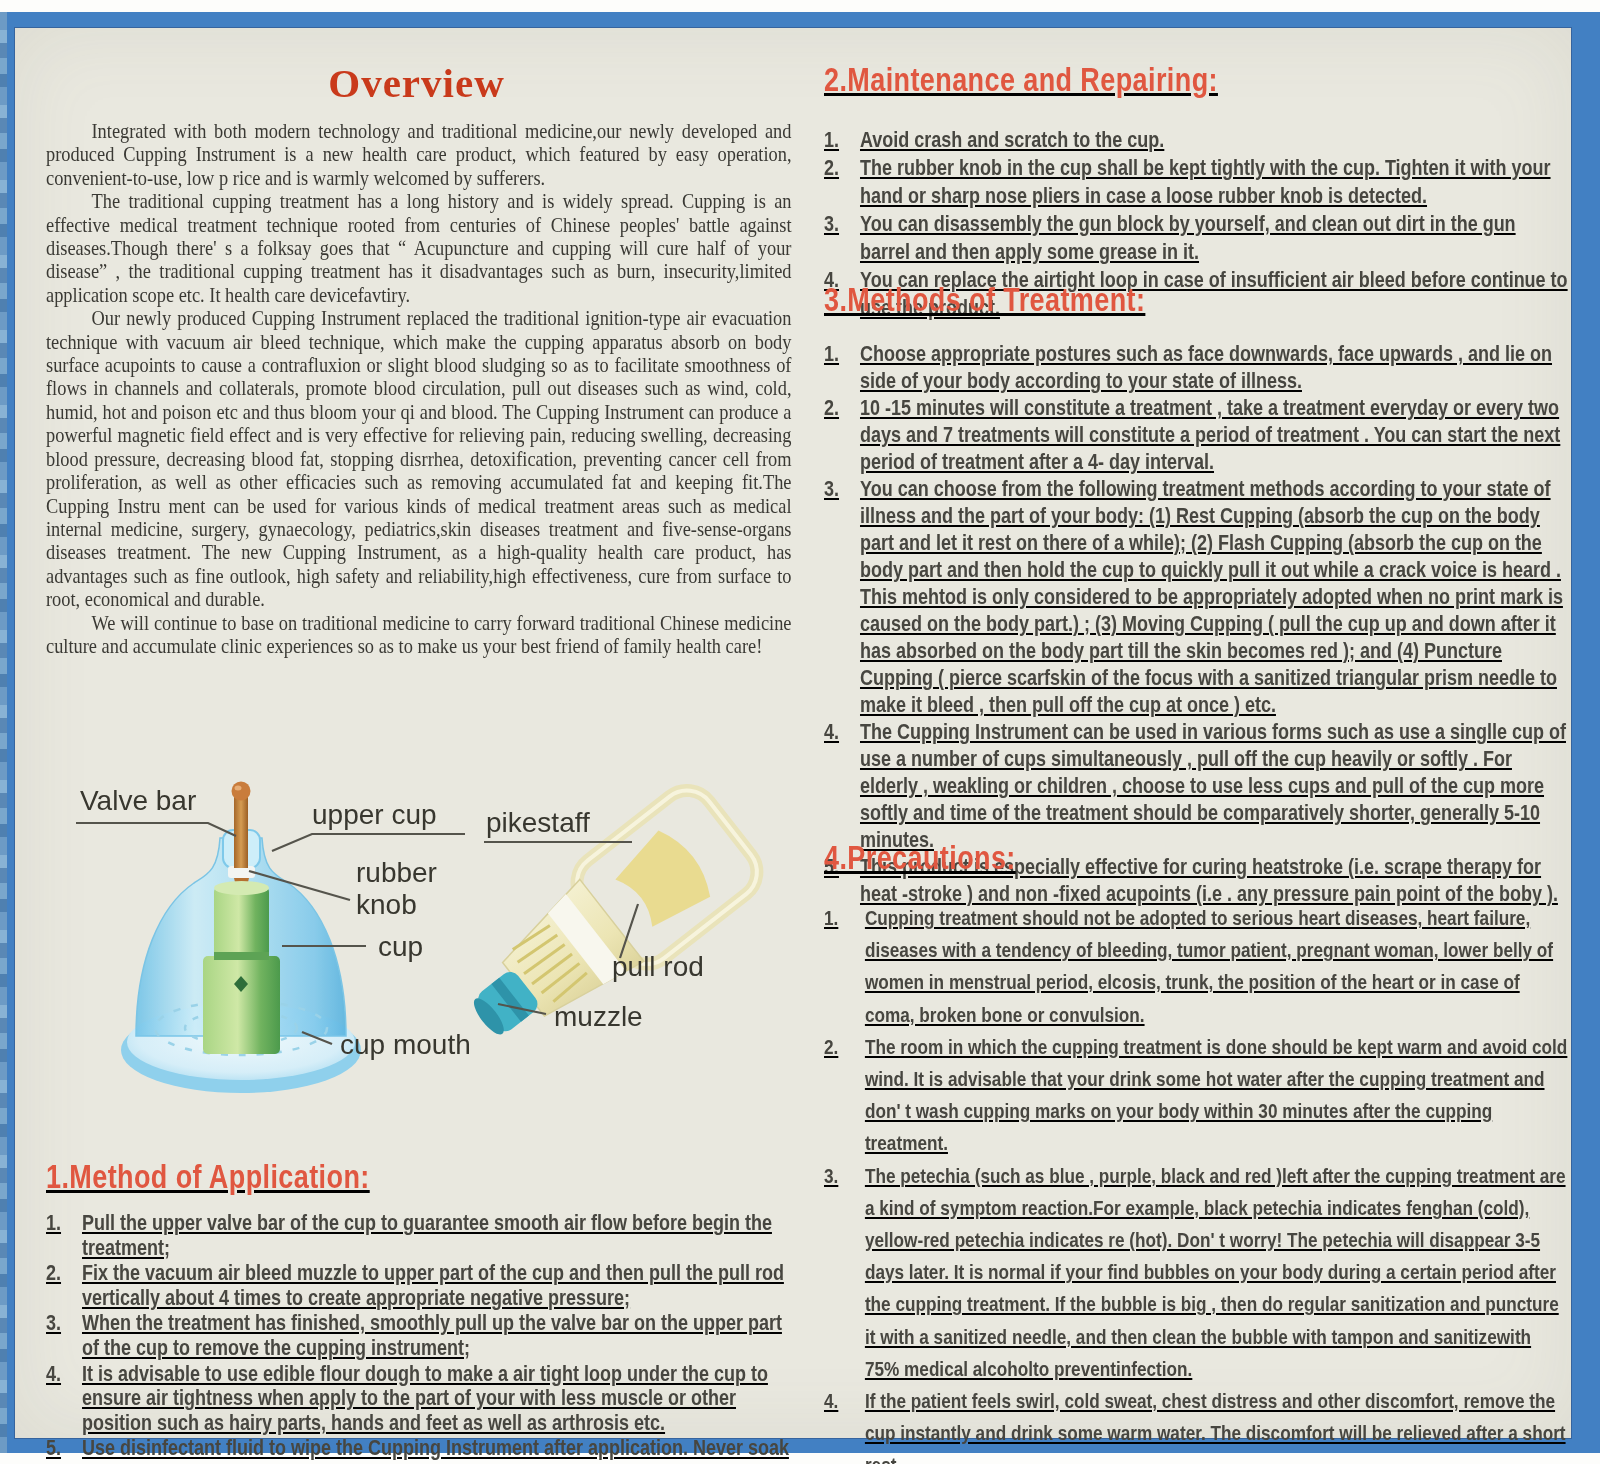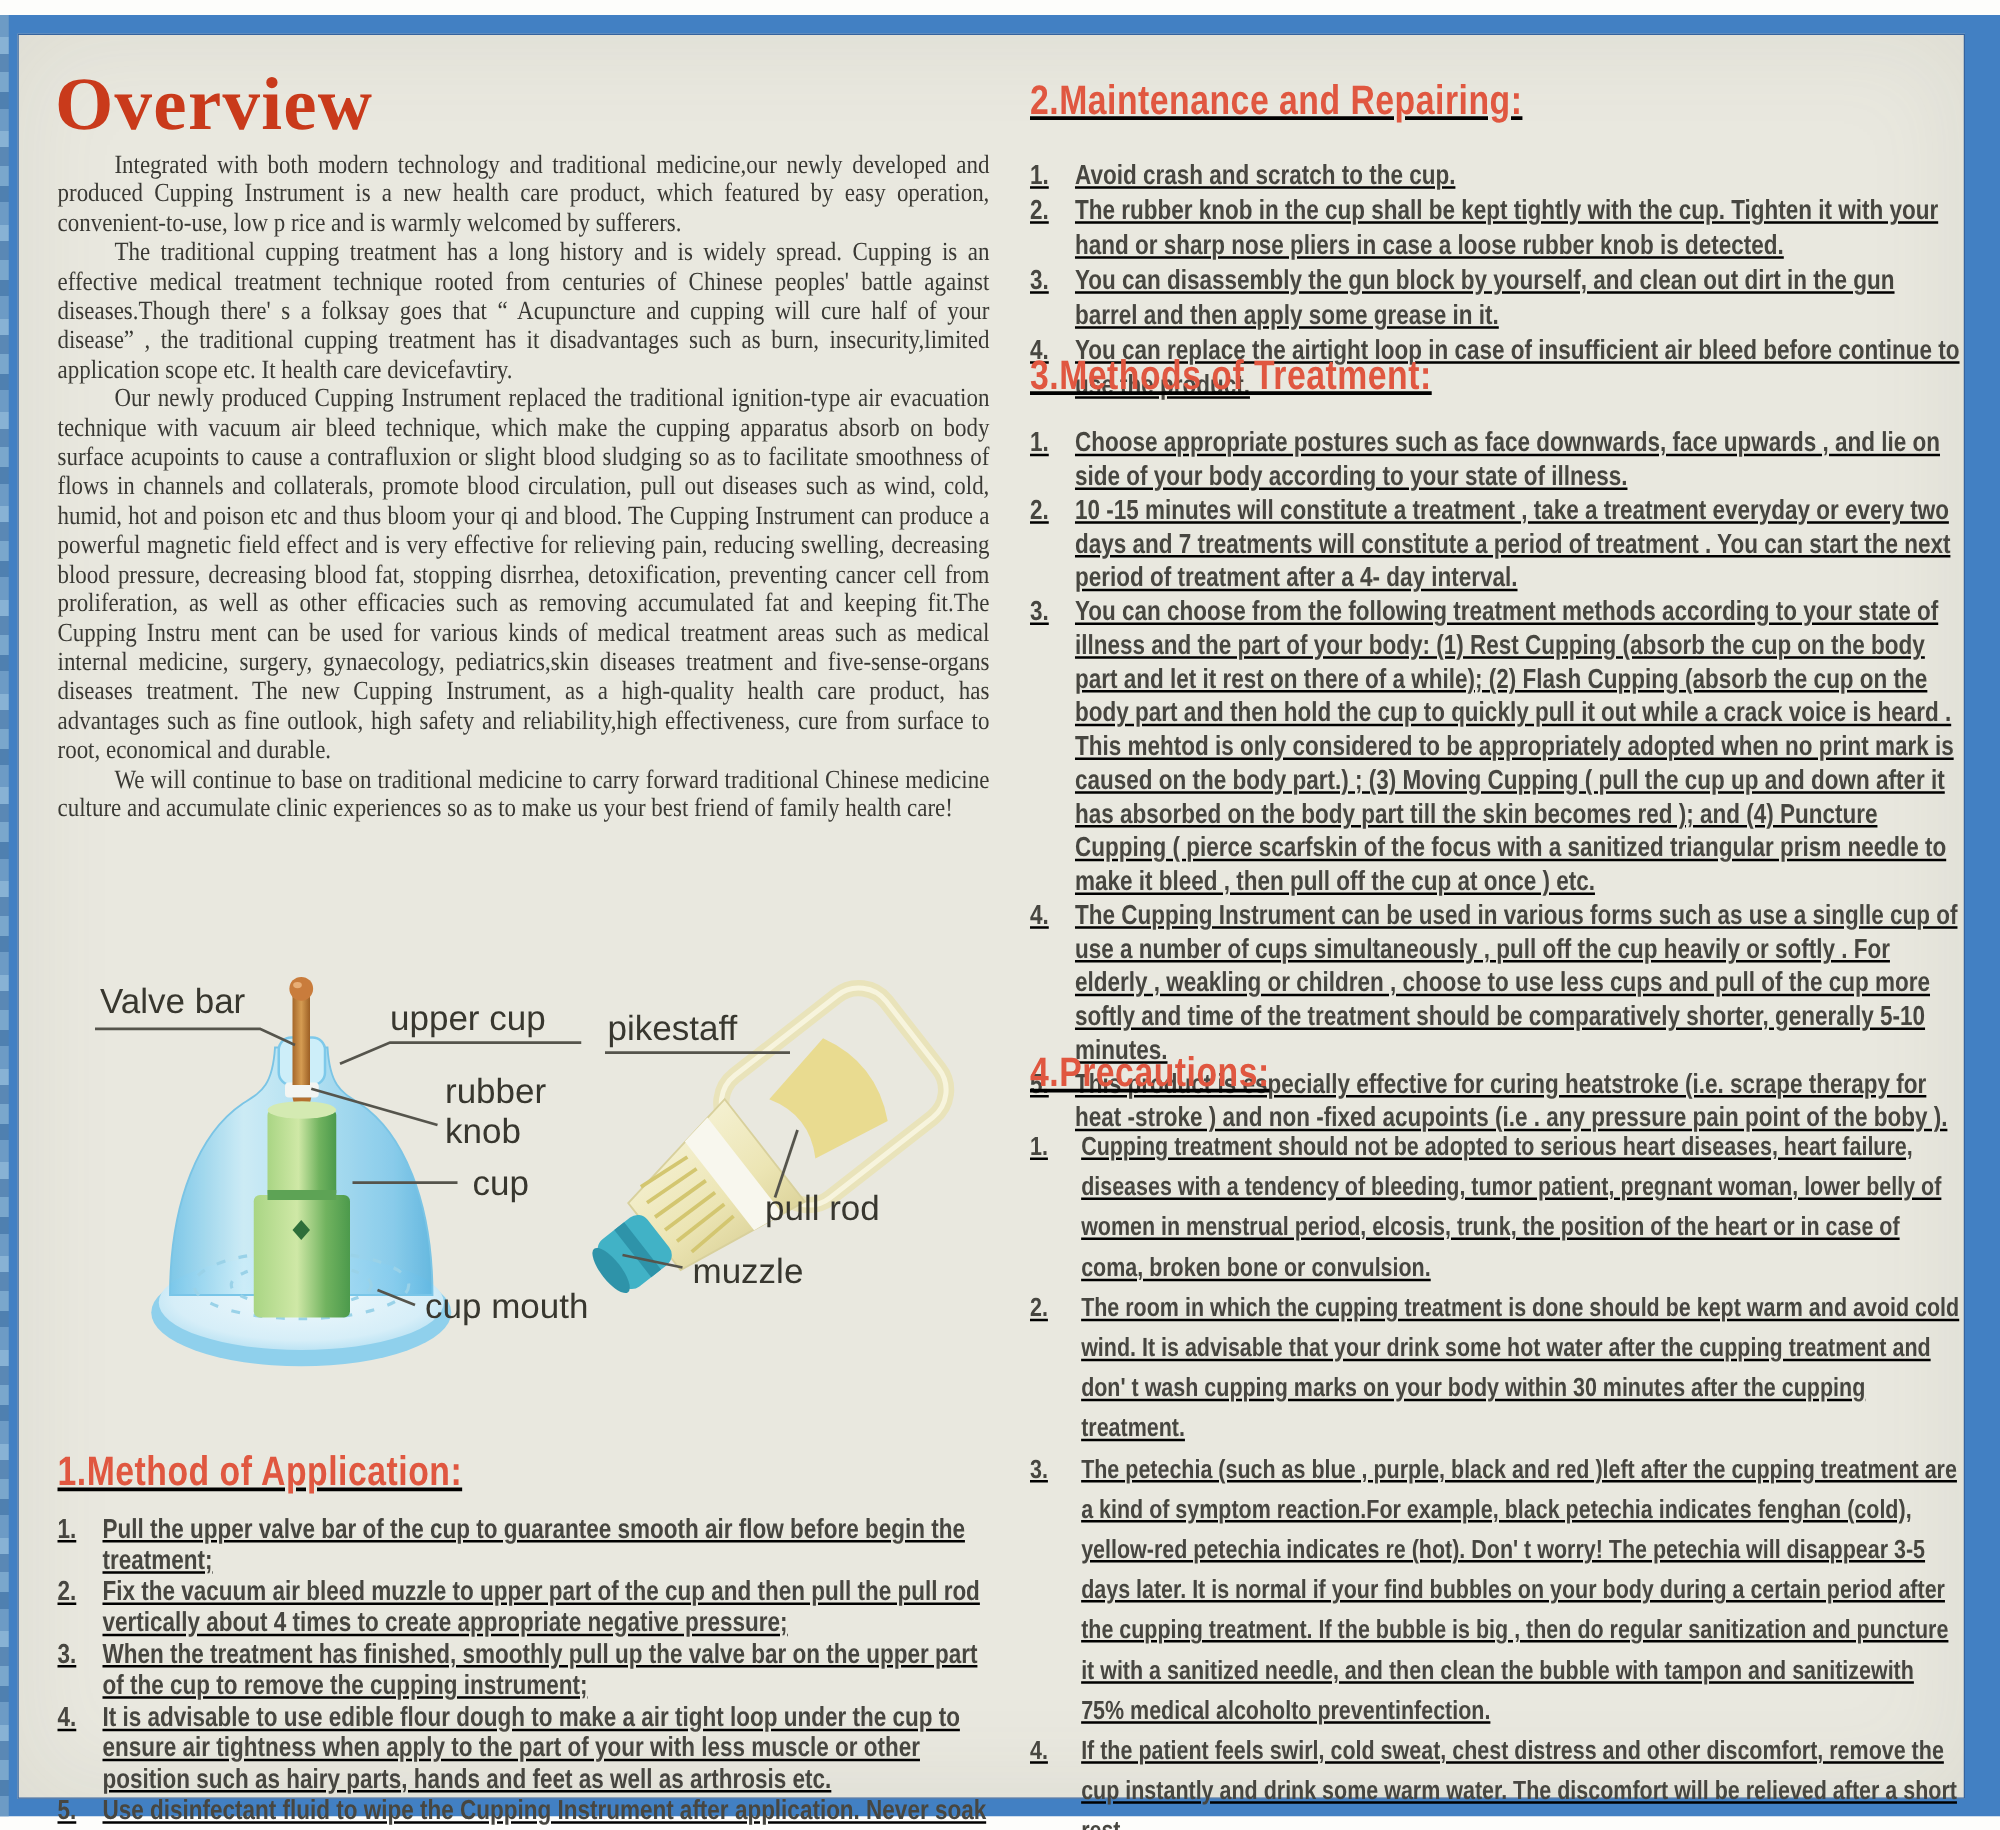--- a/index.html
+++ b/index.html
@@ -3,22 +3,22 @@
 <meta charset="utf-8">
 <style>
   html,body{margin:0;padding:0;}
   .sheet{position:relative;width:1600px;height:1464px;background:#fdfdfb;overflow:hidden;font-family:"Liberation Sans",sans-serif;}
   .frame{position:absolute;left:0;top:12px;width:1600px;height:1441px;background:#4280c3;}
   .scan{position:absolute;left:0;top:12px;width:7px;height:1441px;
         background:repeating-linear-gradient(180deg,#6d9bc5 0 18px,#88b2d4 18px 31px,#5a88b5 31px 46px,#7aa7cc 46px 62px,#4f80b0 62px 75px);}
   .paper{position:absolute;left:14px;top:27px;width:1556px;height:1410px;background:#e9e8df;border:1px solid #36649e;
          box-shadow:inset 0 0 80px rgba(110,110,85,.10);}
 
-  h1.title{position:absolute;left:44px;top:50px;width:745px;margin:0;
-           font-family:"Liberation Serif",serif;font-weight:bold;font-size:60px;line-height:66px;color:#c93a1b;letter-spacing:1px;}
+  h1.title{position:absolute;left:44px;top:50px;width:745px;margin:0;text-align:center;
+           font-family:"Liberation Serif",serif;font-weight:bold;font-size:41px;line-height:66px;color:#c93a1b;letter-spacing:1px;}
 
   .paras{position:absolute;left:46px;top:120px;width:852px;transform:scaleX(.875);transform-origin:0 0;
          font-family:"Liberation Serif",serif;font-size:21px;line-height:23.4px;color:#3a3934;text-align:justify;}
   .paras p{margin:0;text-indent:52px;}
 
   .cond{width:911px;transform:scaleX(.818);transform-origin:0 0;}
   section{position:absolute;width:760px;text-decoration:underline;}
   #method{left:46px;top:1157px;}
   #maintenance{left:824px;top:60px;}
   #treatment{left:824px;top:280px;}

